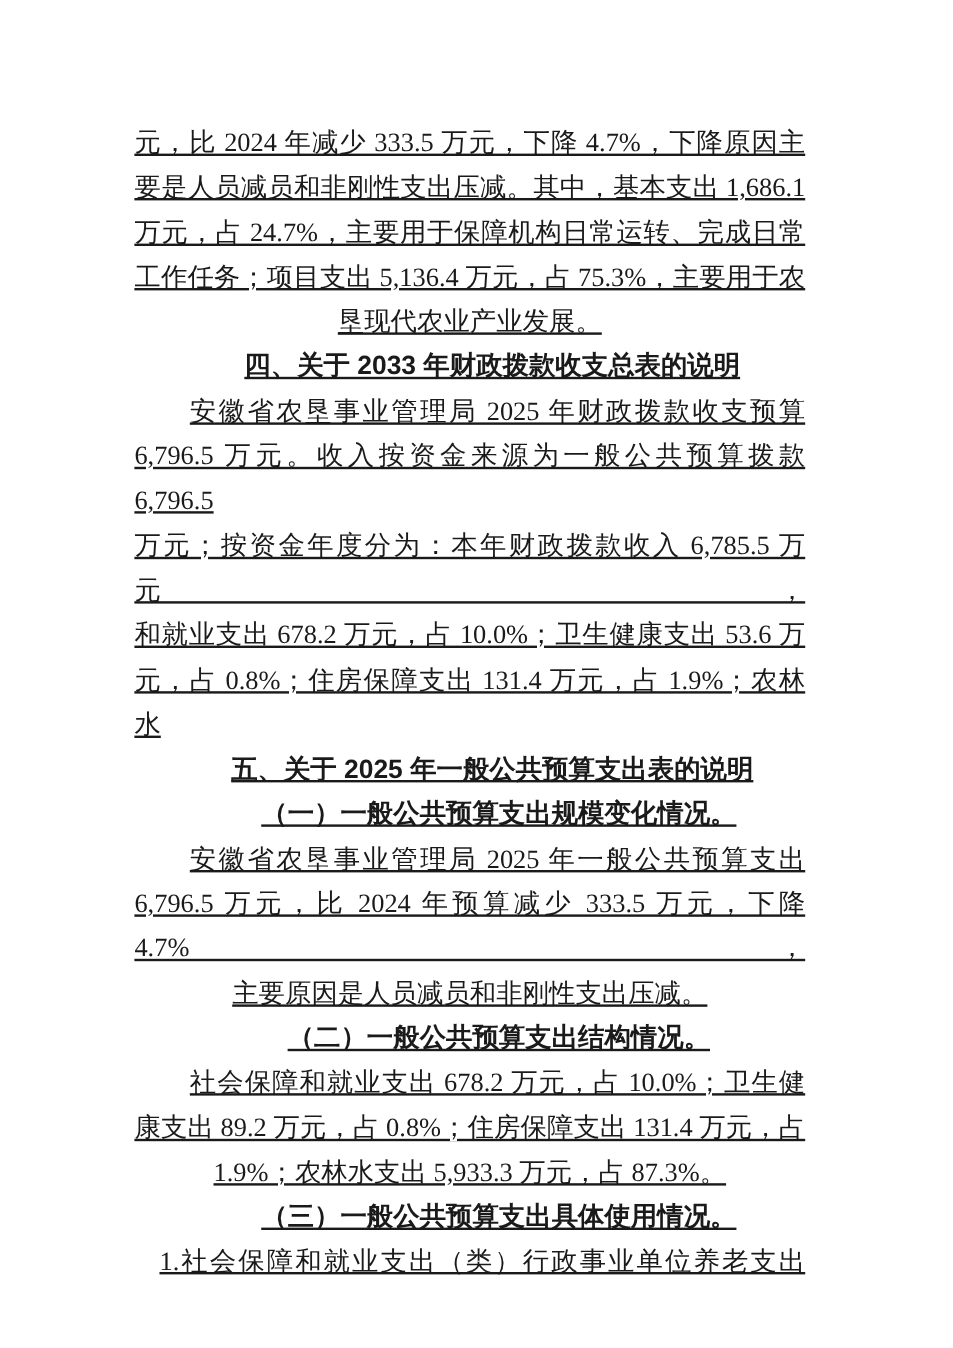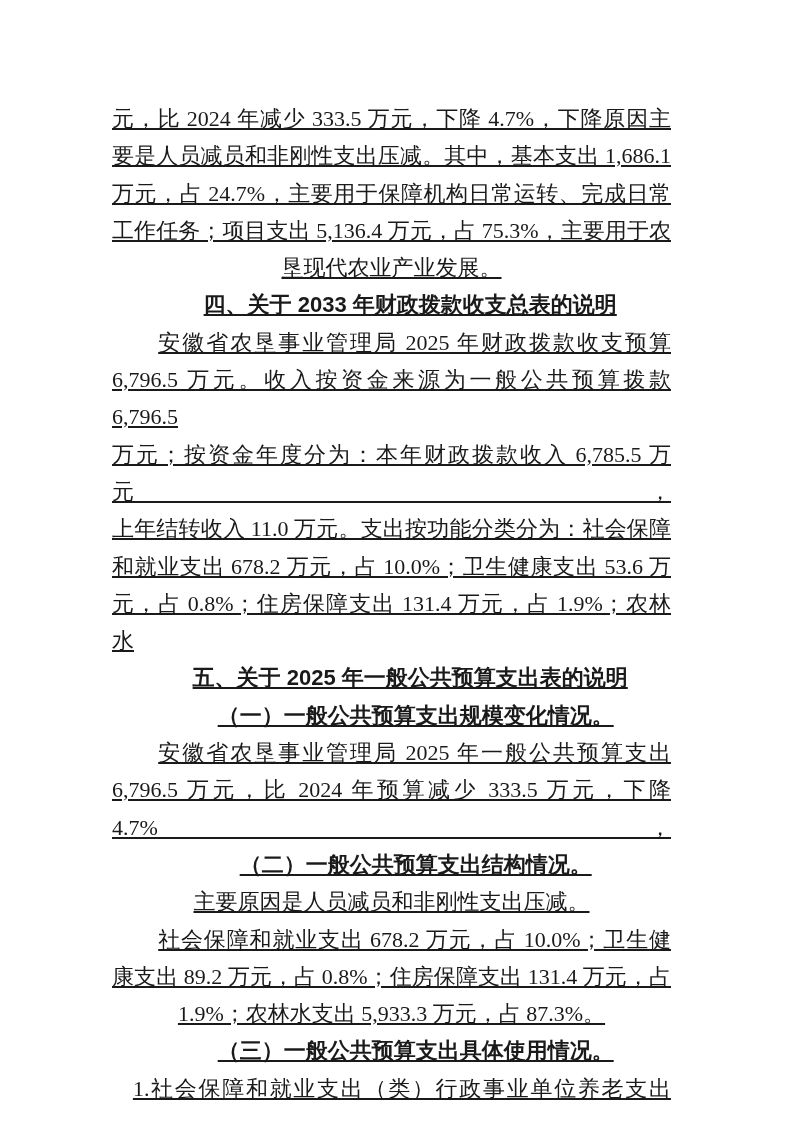--- a/index.html
+++ b/index.html
@@ -69,28 +69,27 @@
   <div class="text-block">
       <div class="line fill">元，比 2024 年减少 333.5 万元，下降 4.7%，下降原因主</div>
       <div class="line fill">要是人员减员和非刚性支出压减。其中，基本支出 1,686.1</div>
       <div class="line fill">万元，占 24.7%，主要用于保障机构日常运转、完成日常</div>
       <div class="line fill">工作任务；项目支出 5,136.4 万元，占 75.3%，主要用于农</div>
       <div class="line">垦现代农业产业发展。</div>
       <div class="line hei">四、关于 2033 年财政拨款收支总表的说明</div>
       <div class="line fill indent2">安徽省农垦事业管理局 2025 年财政拨款收支预算</div>
       <div class="line fill">6,796.5 万元。收入按资金来源为一般公共预算拨款 6,796.5</div>
       <div class="line fill">万元；按资金年度分为：本年财政拨款收入 6,785.5 万元，</div>
-      <div class="line fill">上年结转收入 11.0 万元。支出按功能分类分为：社会保障</div>
       <div class="line fill">和就业支出 678.2 万元，占 10.0%；卫生健康支出 53.6 万</div>
       <div class="line fill">元，占 0.8%；住房保障支出 131.4 万元，占 1.9%；农林水</div>
       <div class="line hei">五、关于 2025 年一般公共预算支出表的说明</div>
       <div class="line kaib">（一）一般公共预算支出规模变化情况。</div>
       <div class="line fill indent2">安徽省农垦事业管理局 2025 年一般公共预算支出</div>
       <div class="line fill">6,796.5 万元，比 2024 年预算减少 333.5 万元，下降 4.7%，</div>
+      <div class="line">主要原因是人员减员和非刚性支出压减。</div>
       <div class="line kaib">（二）一般公共预算支出结构情况。</div>
-      <div class="line">主要原因是人员减员和非刚性支出压减。</div>
       <div class="line fill indent2">社会保障和就业支出 678.2 万元，占 10.0%；卫生健</div>
       <div class="line fill">康支出 89.2 万元，占 0.8%；住房保障支出 131.4 万元，占</div>
       <div class="line">1.9%；农林水支出 5,933.3 万元，占 87.3%。</div>
       <div class="line kaib">（三）一般公共预算支出具体使用情况。</div>
       <div class="line kai fill indent1">1.社会保障和就业支出（类）行政事业单位养老支出</div>
     </div>
 </div>
 
 </body></html>

